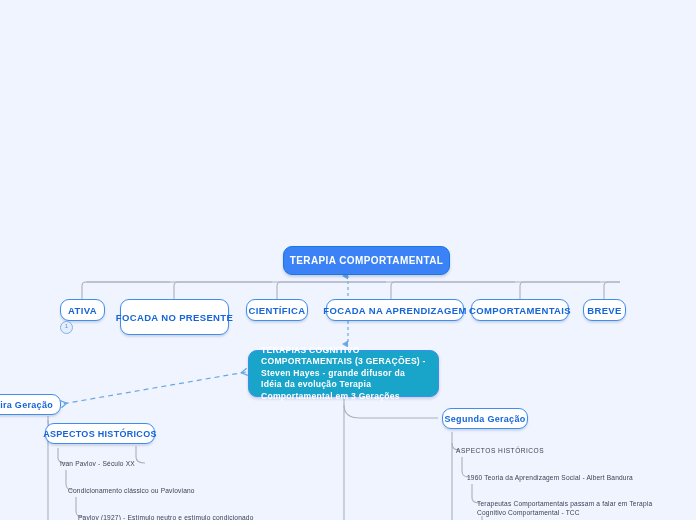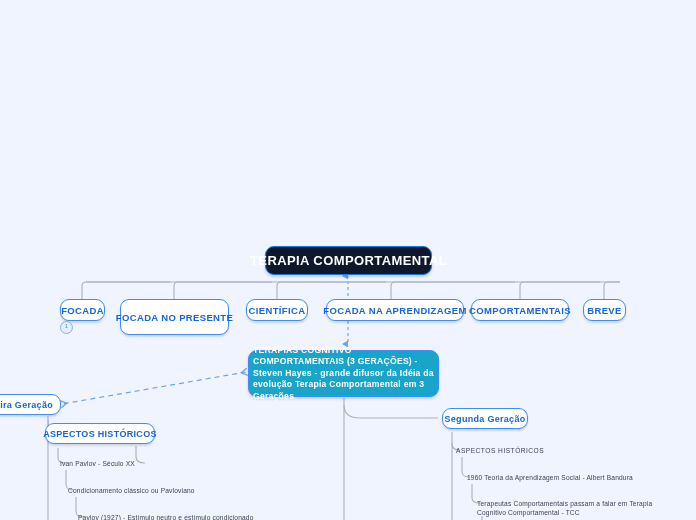--- a/index.html
+++ b/index.html
@@ -35,48 +35,49 @@
     position: absolute;
     box-sizing: border-box;
     display: flex;
     align-items: center;
     justify-content: center;
     text-align: center;
     border-radius: 9px;
     white-space: nowrap;
   }
   .node-root {
-    background: #0f172a;
+    background: #3b82f6;
     border: 1px solid #1878e6;
     color: #ffffff;
     font-weight: bold;
-    font-size: 13px;
+    font-size: 10px;
     letter-spacing: 0.4px;
     box-shadow: 0 2px 3px rgba(40,70,130,0.22);
+    margin-left: 18px;
   }
   .node-white {
     background: #ffffff;
     border: 1.6px solid #3d8ef0;
     color: #1565d8;
     font-weight: bold;
     font-size: 9.5px;
     letter-spacing: 0.35px;
     box-shadow: 0 2px 2px rgba(40,70,130,0.16);
   }
   .node-cyan {
     background: #19a5c9;
     border: 1.6px solid #3d8ef0;
     color: #ffffff;
     font-weight: bold;
     font-size: 8.6px;
     line-height: 1.32;
     letter-spacing: 0.25px;
     text-align: left;
     justify-content: flex-start;
-    padding: 6px 4px;
+    padding: 6px 12px;
     white-space: normal;
     box-shadow: 0 2px 3px rgba(40,70,130,0.2);
   }
   .node-leafnode {
     background: #ffffff;
     border: 1.6px solid #3d8ef0;
     color: #1565d8;
     font-weight: bold;
     font-size: 9px;
     letter-spacing: 0.3px;
@@ -183,21 +184,21 @@
 
       <path d="M462 457 L462 471 C462 476 465 477 470 477"></path>
 
       <path d="M472 484 L472 498 C472 502 475 503 480 503"></path>
       <path d="M482 516 L482 520"></path>
     </g>
   </svg>
 
   <div class="node node-root" style="left:265px; top:246px; width:167px; height:29px;">TERAPIA COMPORTAMENTAL</div>
 
-  <div class="node node-white" style="left:60px; top:299px; width:45px; height:22px;">FOCADA</div>
+  <div class="node node-white" style="left:60px; top:299px; width:45px; height:22px;">ATIVA</div>
 
   <div class="badge-icon" style="left:60px; top:321px;">1</div>
 
   <div class="node node-white" style="left:120px; top:299px; width:109px; height:36px;">FOCADA NO PRESENTE</div>
 
   <div class="node node-white" style="left:246px; top:299px; width:62px; height:22px;">CIENTÍFICA</div>
 
   <div class="node node-white" style="left:326px; top:299px; width:138px; height:22px;">FOCADA NA APRENDIZAGEM</div>
 
   <div class="node node-white" style="left:471px; top:299px; width:98px; height:22px;">COMPORTAMENTAIS</div>

